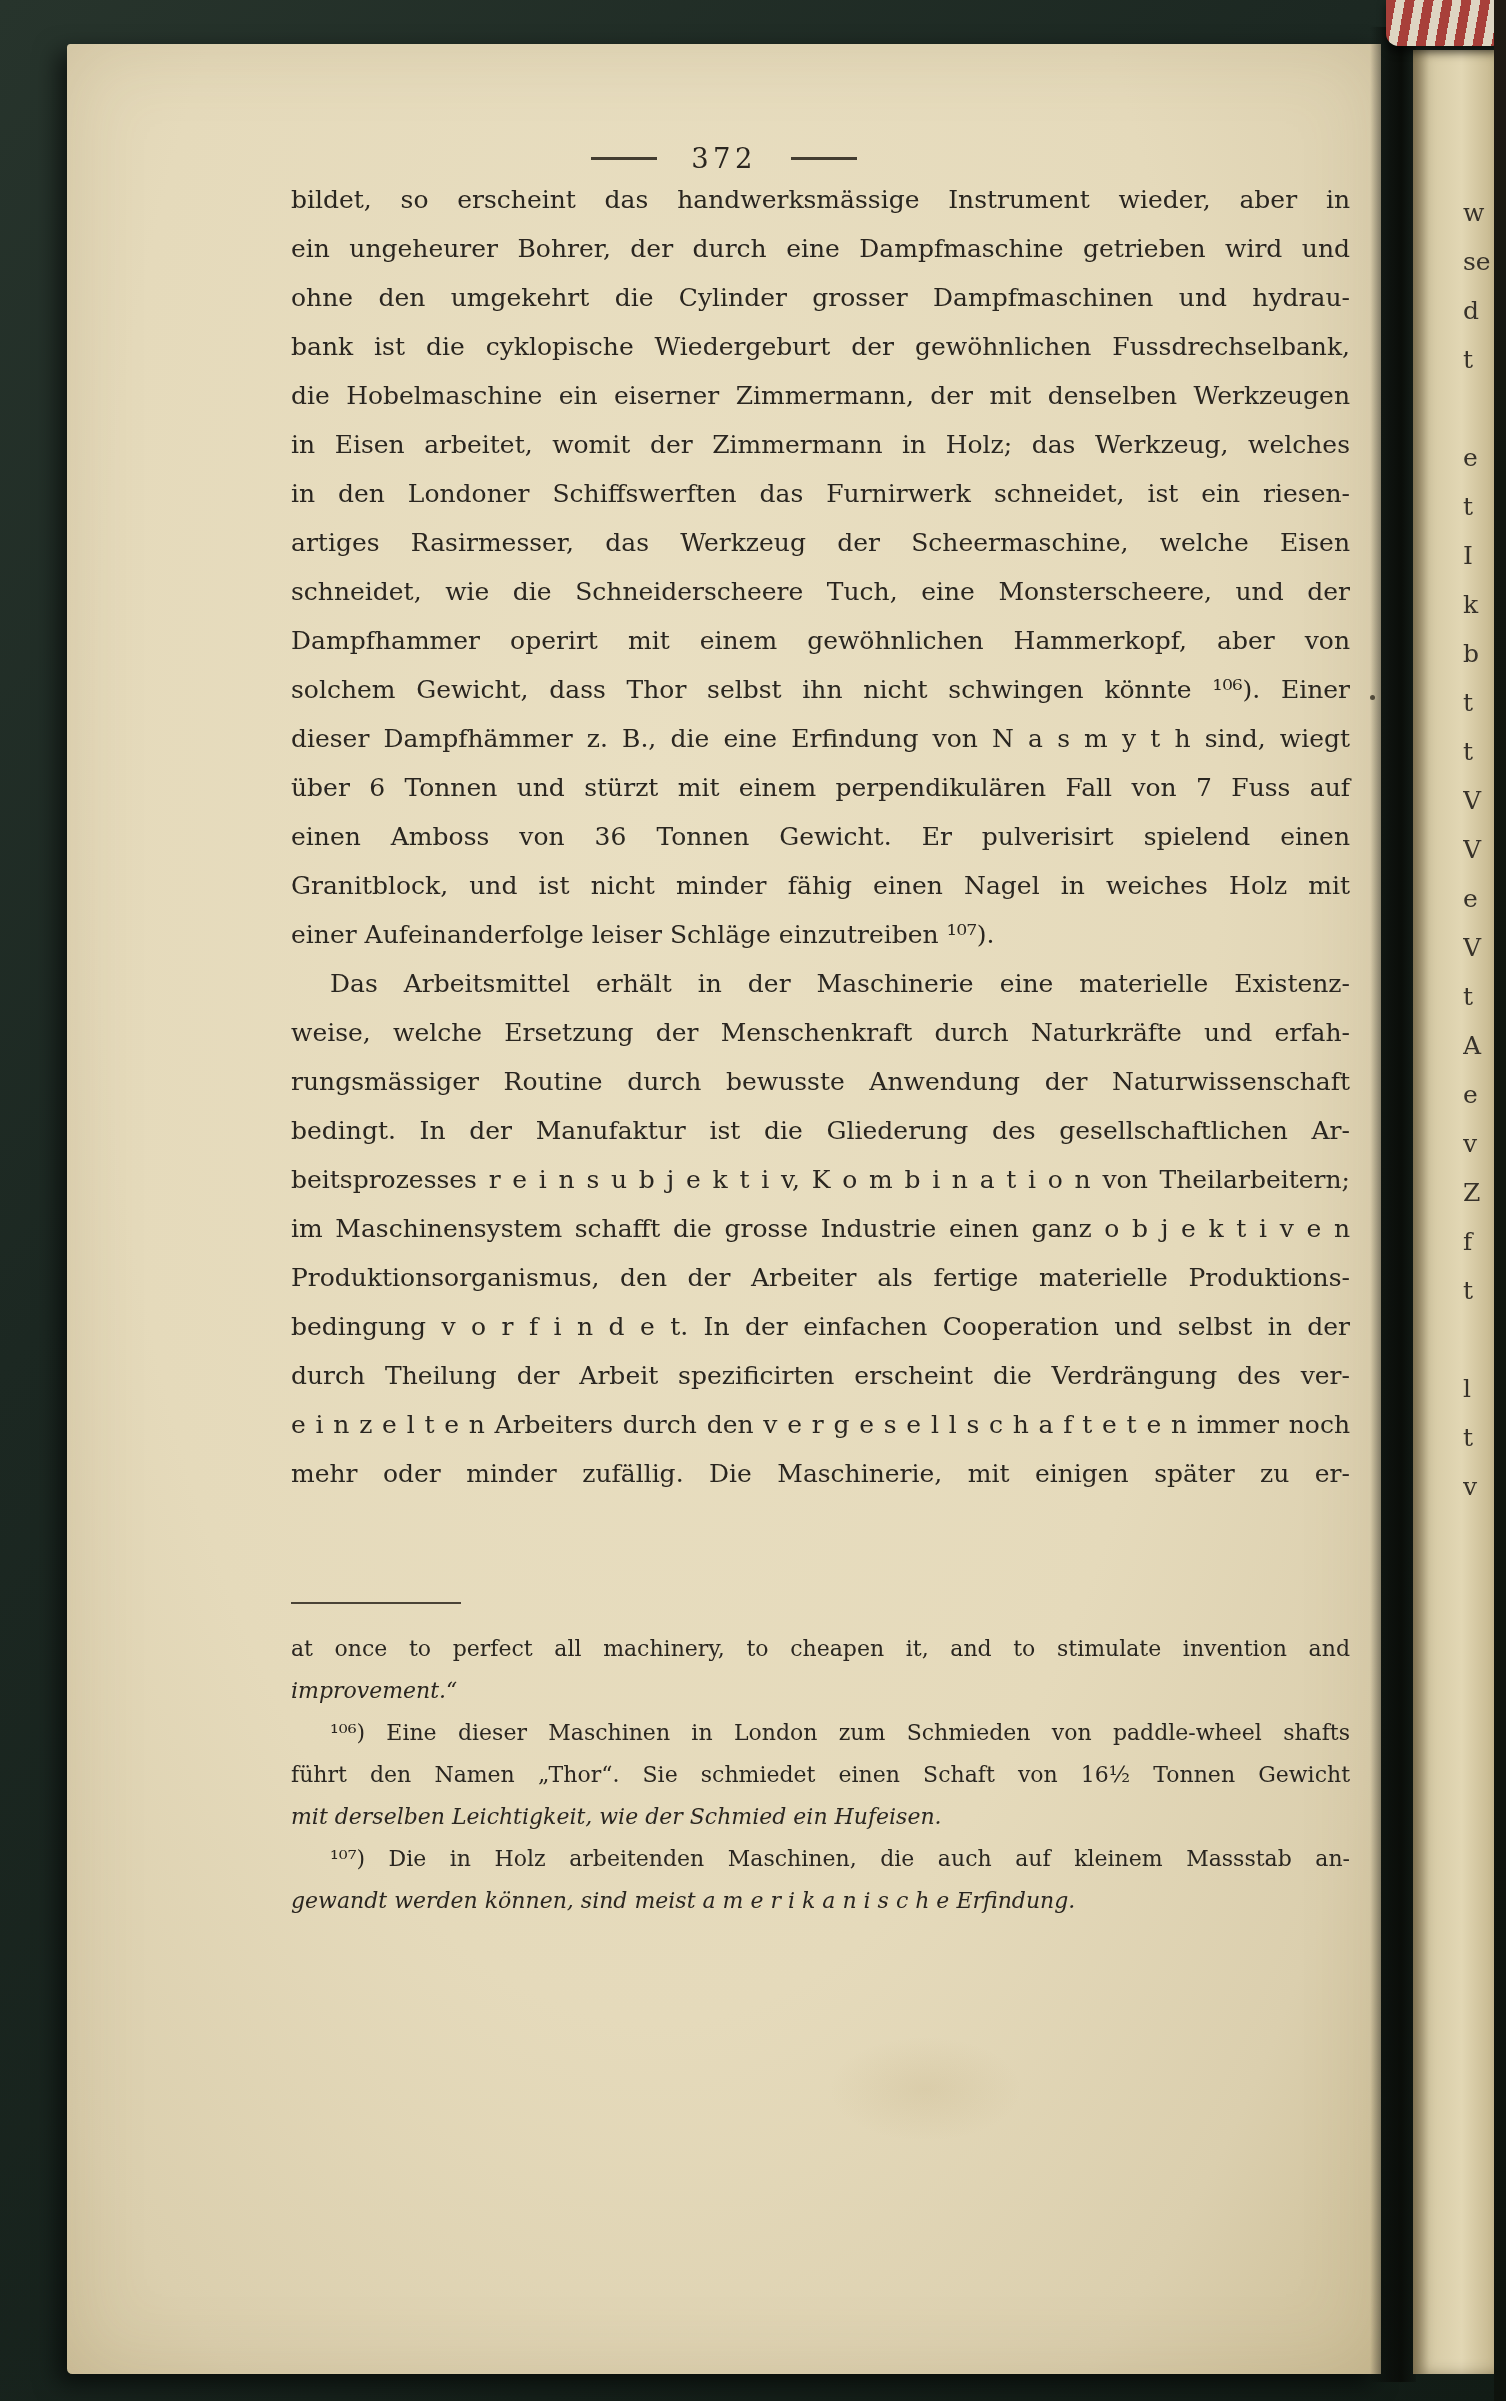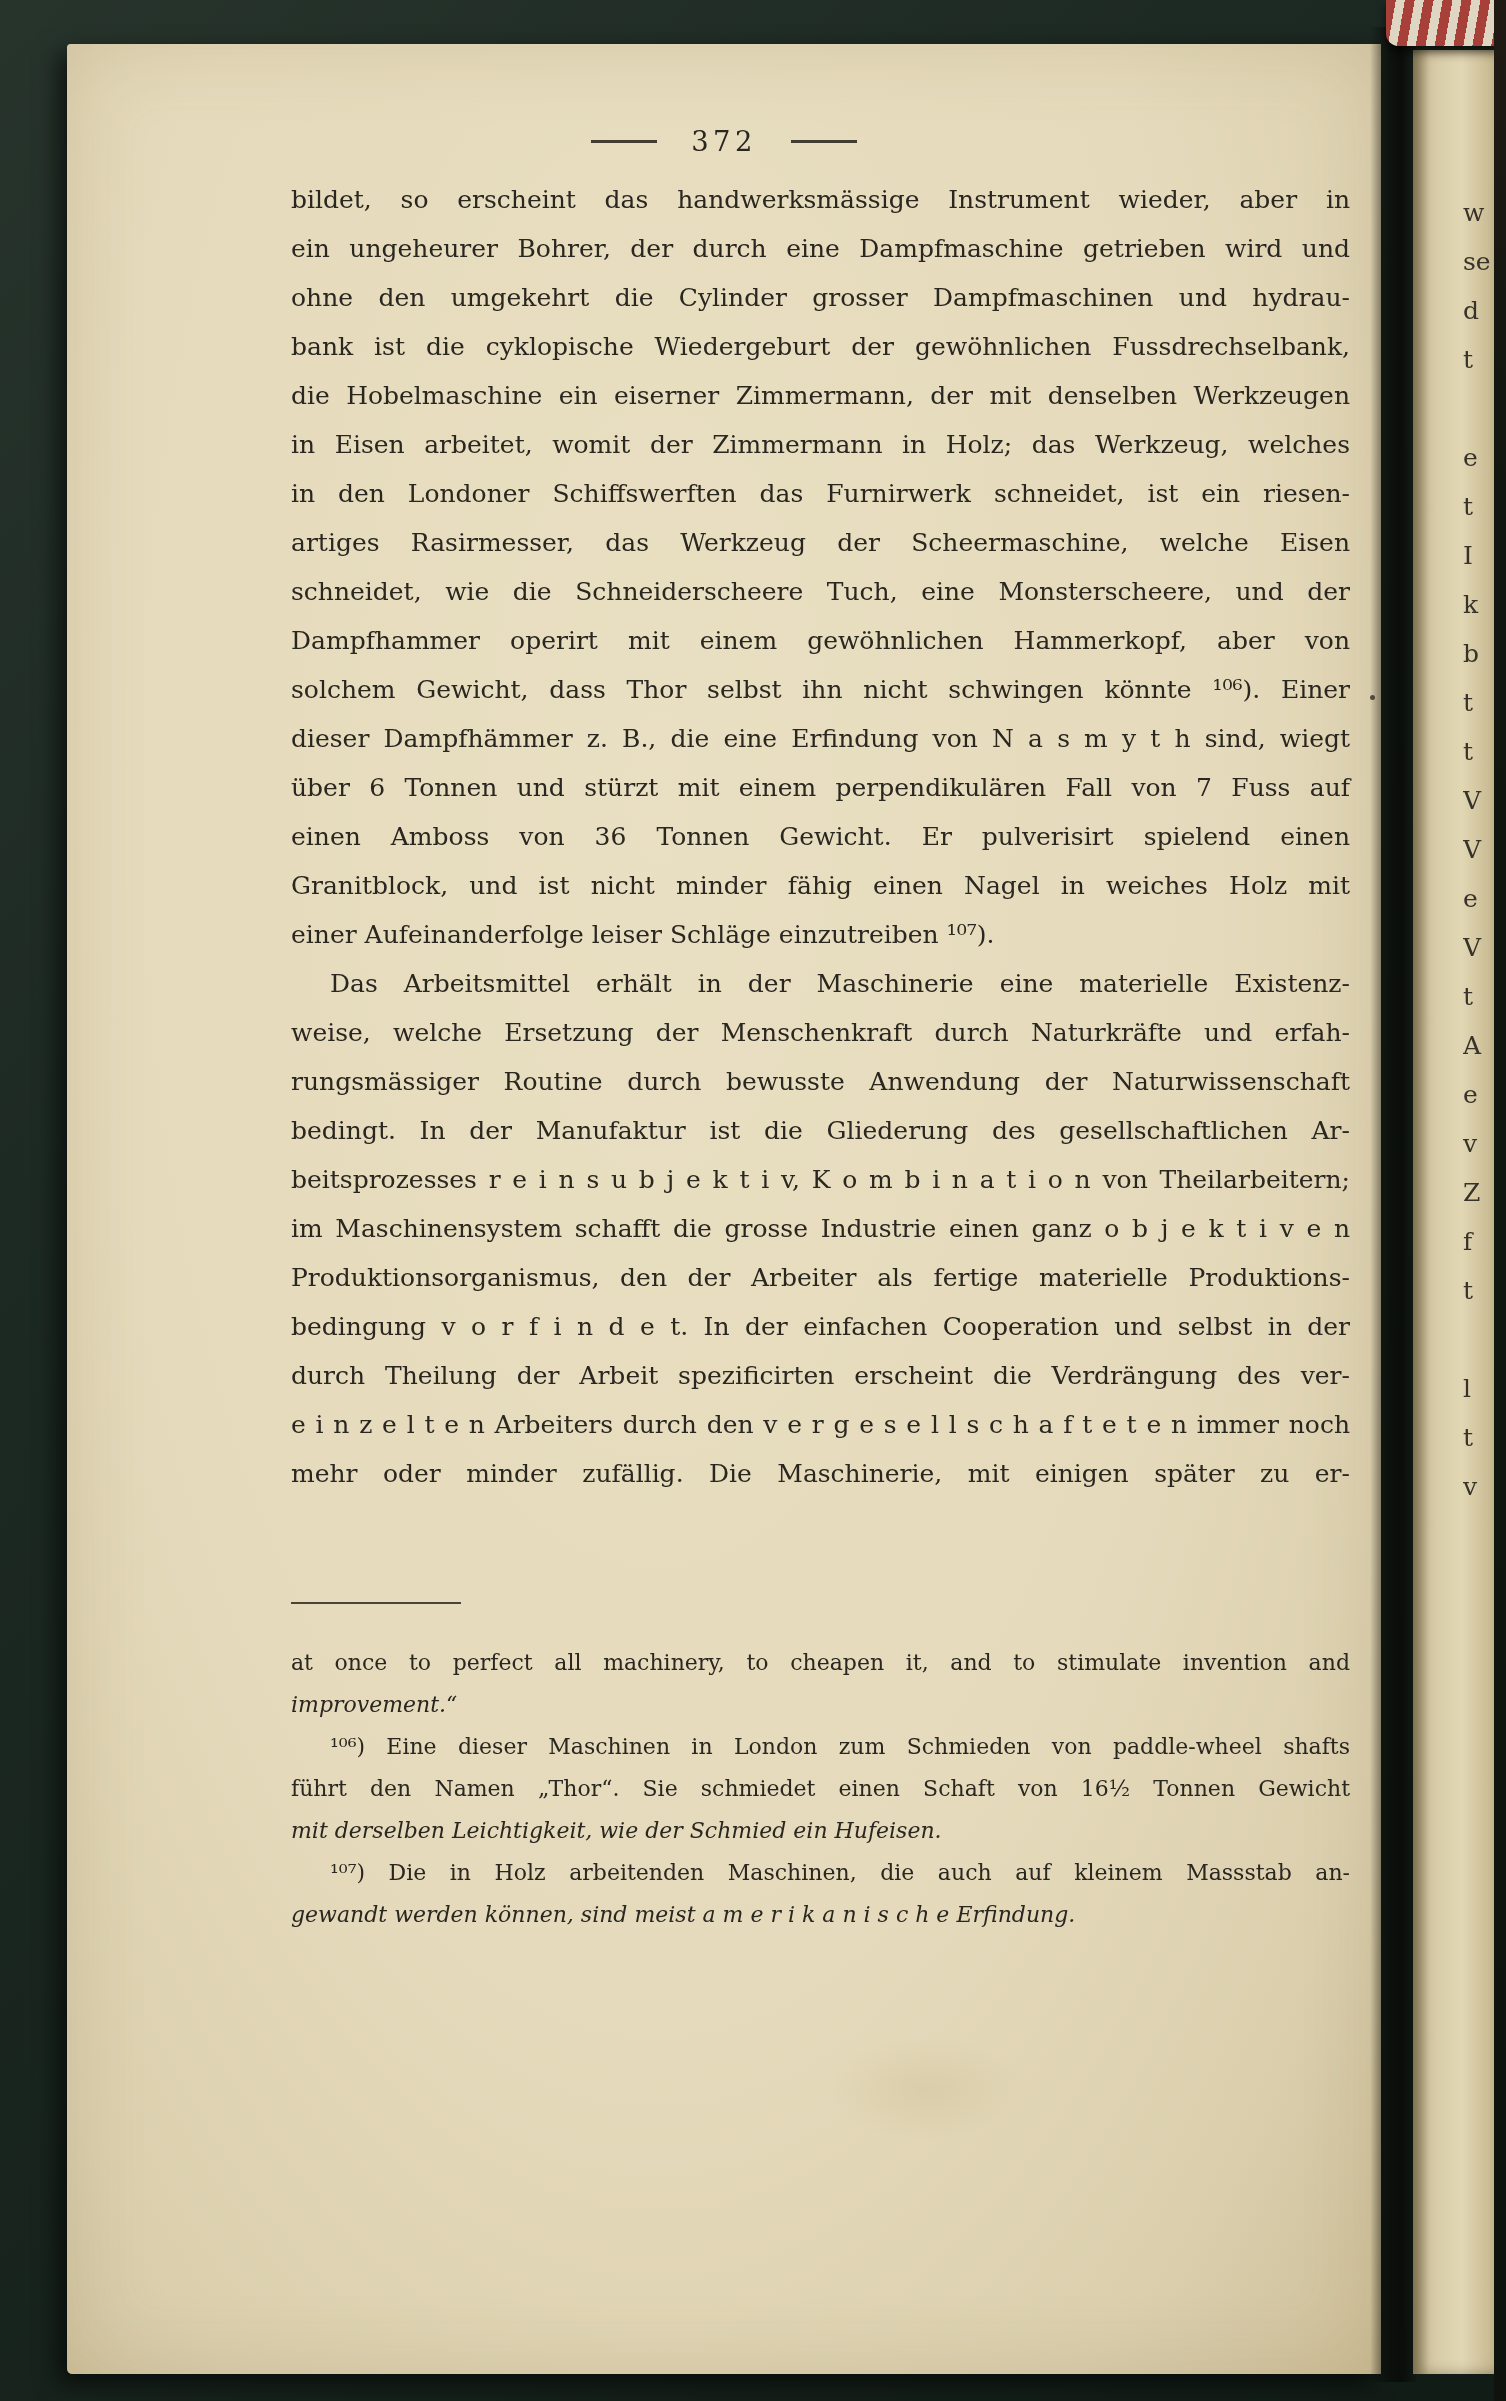--- a/index.html
+++ b/index.html
@@ -18,21 +18,21 @@
   .page {
     position: absolute;
     left: 67px; top: 44px;
     width: 1314px; height: 2330px;
     background:
       radial-gradient(ellipse at 45% 32%, var(--paper, #e9dfc2) 0%, #e5dabb 55%, #dbcfae 82%, var(--paper-edge, #cdbf98) 100%);
     box-shadow: -8.9px 8.9px 23px rgba(0,0,0,0.6), inset 0 0 80px rgba(125,105,60,0.18);
     border-radius: 3.5px 0 0 5.3px;
   }
   .page-header {
-    position: absolute; top: 82px; left: 0; width: 100%;
+    position: absolute; top: 99px; left: 0; width: 100%;
     display: flex; justify-content: center; align-items: center; gap: 34px;
     color: var(--ink, #2a2620);
   }
   .page-header .rule { width: 66px; height: 2.7px; background: #433d31; }
   .page-number { font-size: 27.4px; letter-spacing: 4.4px; }
 
   .body-text {
     position: absolute; top: 131px; left: 224px; width: 1059px;
     font-size: 25px; line-height: 49px;
     color: var(--ink, #2a2620);
@@ -43,21 +43,20 @@
 
   .footnote-separator {
     position: absolute; top: 1558px; left: 224px;
     width: 170px; height: 0;
     border-top: 2.7px solid #4a4336;
   }
   .footnotes {
     position: absolute; top: 1584px; left: 224px; width: 1059px;
     font-size: 22px; line-height: 42px;
     color: var(--ink, #2a2620);
-    margin-top: 14px;
   }
   .fline { text-align: justify; text-align-last: justify; }
   .fline.end { text-align-last: left; font-style: italic; }
   .fline.indent { text-indent: 39px; }
 
   
   .stain {
     position: absolute; left: 761px; top: 1992px; width: 195px; height: 106px;
     background: radial-gradient(ellipse, rgba(150,120,60,0.10), rgba(150,120,60,0) 70%);
     border-radius: 50%;

